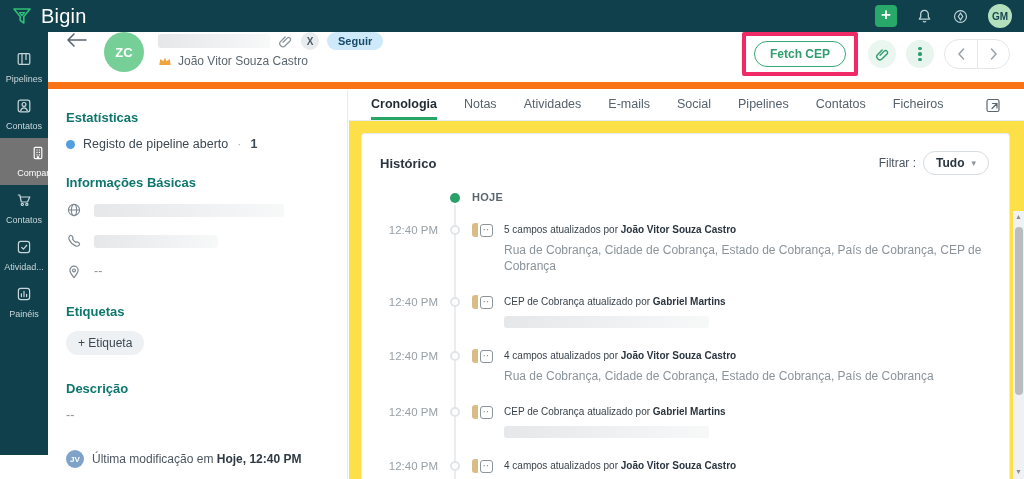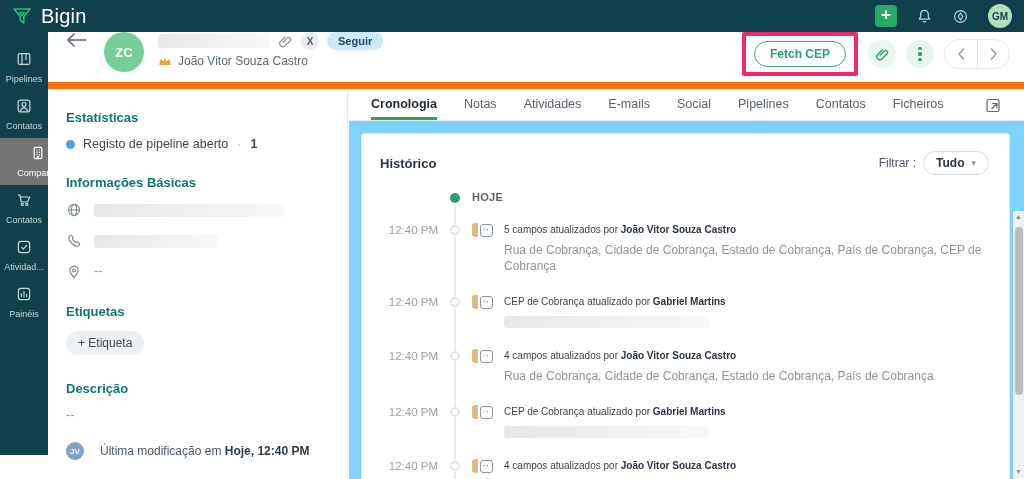--- a/index.html
+++ b/index.html
@@ -72,27 +72,27 @@
   .info-row { display:flex; align-items:flex-start; gap:12px; margin-bottom:15px; color:#77828a; }
   .info-row svg { width:16px; height:16px; flex:none; margin-top:0; }
   .ib1 { width:190px; height:13px; margin-top:2px; }
   .ib2 { width:124px; height:13px; margin-top:2px; }
   .info-empty { font-size:12.5px; color:#8b949b; }
   .tags { margin-top:24px; }
   .tag-add { display:inline-flex; align-items:center; gap:5px; background:#edf1f4; border:none; border-radius:13px;
              padding:5px 12px; font-size:12px; color:#3c4852; cursor:pointer; font-family:inherit; }
   .desc { margin-top:26px; }
   .desc-val { font-size:12.5px; color:#8b949b; }
-  .modif { display:flex; align-items:center; gap:16px; margin-top:20px; font-size:12px; color:#4c5660; }
+  .modif { display:flex; align-items:center; gap:8px; margin-top:28px; font-size:12px; color:#4c5660; }
   .jv { width:18px; height:18px; border-radius:50%; background:#7fa3c8; color:#fff; font-size:8px; font-weight:bold;
         display:flex; align-items:center; justify-content:center; flex:none; }
   .modif b { color:#2f3a44; }
 
   
-  .main { position:absolute; left:349px; top:90px; right:0; bottom:0; background:#7dd3fc; }
+  .main { position:absolute; left:349px; top:90px; right:0; bottom:0; background:#fde047; }
   .tabs { height:31px; background:#fff; border-bottom:1px solid #e8ebed; display:flex; align-items:stretch;
           gap:27px; padding:0 22px; }
   .tab { font-size:12.5px; color:#56626c; display:flex; align-items:center; cursor:pointer;
          border-bottom:3px solid transparent; padding-top:1px; }
   .tab.active { color:#1f2a33; font-weight:bold; border-bottom-color:#26a565; }
   .tabs-end { margin-left:auto; display:flex; align-items:center; }
   .popout { width:17px; height:17px; color:#5a6670; cursor:pointer; }
 
   
   .hist-wrap { position:absolute; left:12px; right:14px; top:43px; bottom:0; }

